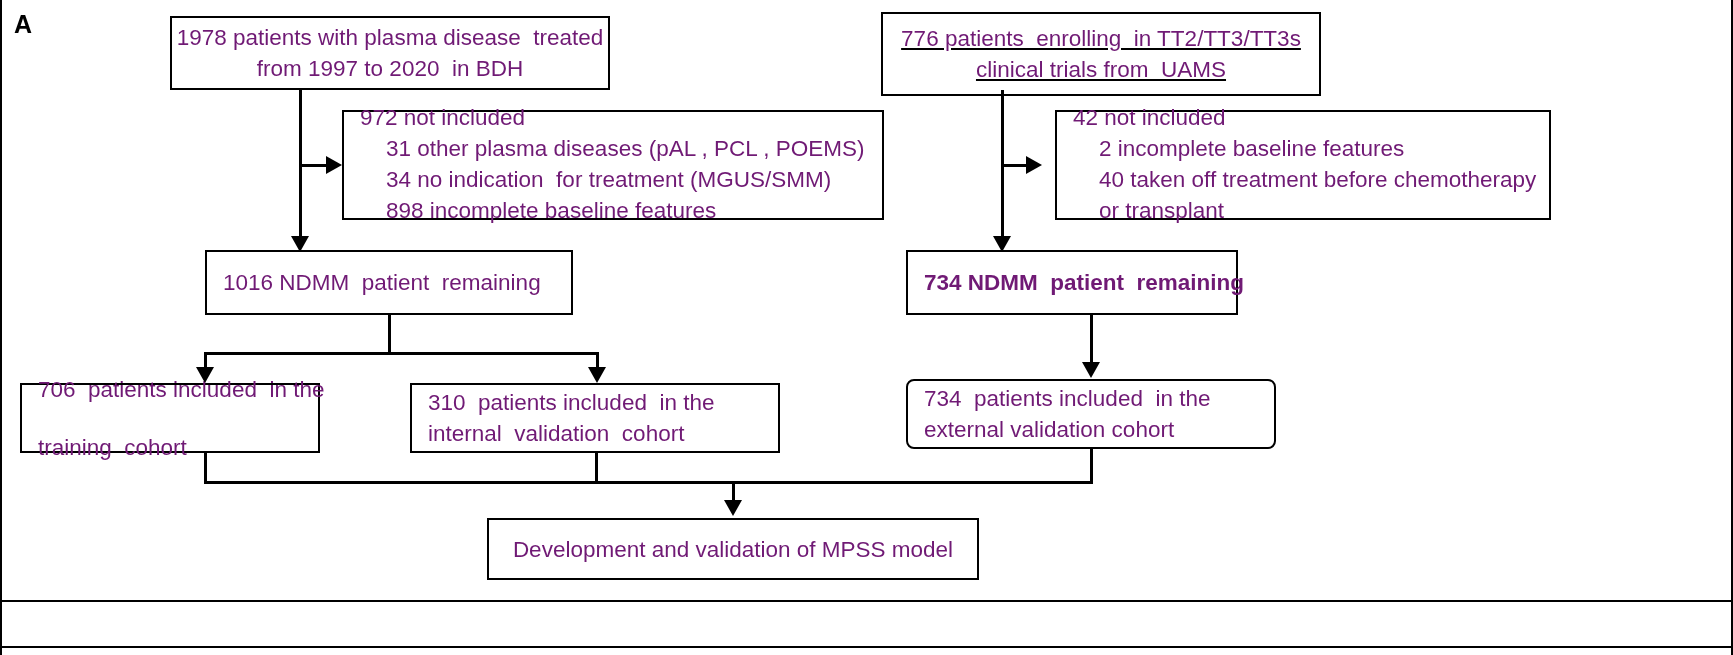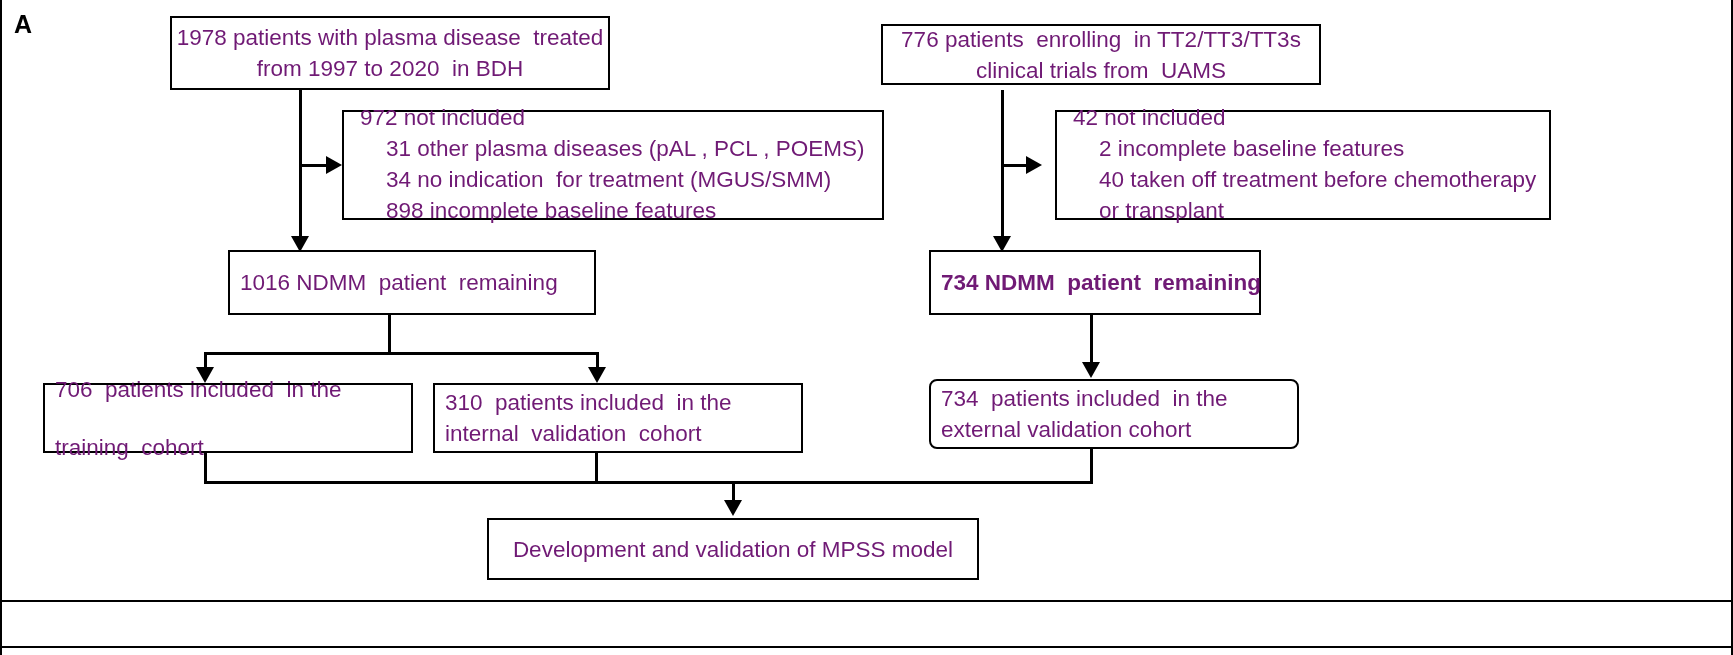--- a/index.html
+++ b/index.html
@@ -49,22 +49,21 @@
   }
   .node.excl {
     padding-left: 16px;
     padding-top: 0;
     padding-bottom: 2px;
   }
   .node.excl .line.indent {
     padding-left: 26px;
   }
   .node.pad-l {
-    padding-left: 10px;
-    margin-left: 23px;
+    padding-left: 16px;
   }
 
   
   .conn {
     position: absolute;
     background: #000000;
   }
   .vline { width: 2.5px; }
   .hline { height: 2.5px; }
 
@@ -95,21 +94,21 @@
   <div class="frame-line" style="left:0px; top:646px; width:1733px; height:2px;"></div>
   <div class="frame-line" style="left:0px; top:600px; width:1733px; height:2px;"></div>
 
   <div class="panel-label" style="left:14px; top:10px;">A</div>
 
   <div class="node center" style="left:170px; top:16px; width:440px; height:74px;">
     <div class="line">1978 patients with plasma disease  treated</div>
     <div class="line">from 1997 to 2020  in BDH</div>
   </div>
 
-  <div class="node center" style="left:881px; top:24px; width:440px; height:61px;">
+  <div class="node center" style="left:881px; top:12px; width:440px; height:84px;text-decoration:underline;">
     <div class="line">776 patients  enrolling  in TT2/TT3/TT3s</div>
     <div class="line">clinical trials from  UAMS</div>
   </div>
 
   <div class="node excl" style="left:342px; top:110px; width:542px; height:110px;">
     <div class="line">972 not included</div>
     <div class="line indent">31 other plasma diseases (pAL , PCL , POEMS)</div>
     <div class="line indent">34 no indication  for treatment (MGUS/SMM)</div>
     <div class="line indent">898 incomplete baseline features</div>
   </div>
@@ -122,21 +121,21 @@
   </div>
 
   <div class="node pad-l" style="left:205px; top:250px; width:368px; height:65px;">
     <div class="line">1016 NDMM  patient  remaining</div>
   </div>
 
   <div class="node pad-l" style="left:906px; top:250px; width:332px; height:65px;font-weight:bold;">
     <div class="line">734 NDMM  patient  remaining</div>
   </div>
 
-  <div class="node pad-l" style="left:20px; top:383px; width:370px; height:70px;gap:27px;">
+  <div class="node pad-l" style="left:20px; top:383px; width:300px; height:70px;gap:27px;">
     <div class="line">706  patients included  in the</div>
     <div class="line">training  cohort</div>
   </div>
 
   <div class="node pad-l" style="left:410px; top:383px; width:370px; height:70px;">
     <div class="line">310  patients included  in the</div>
     <div class="line">internal  validation  cohort</div>
   </div>
 
   <div class="node pad-l" style="left:906px; top:379px; width:370px; height:70px;border-radius:8px;">

